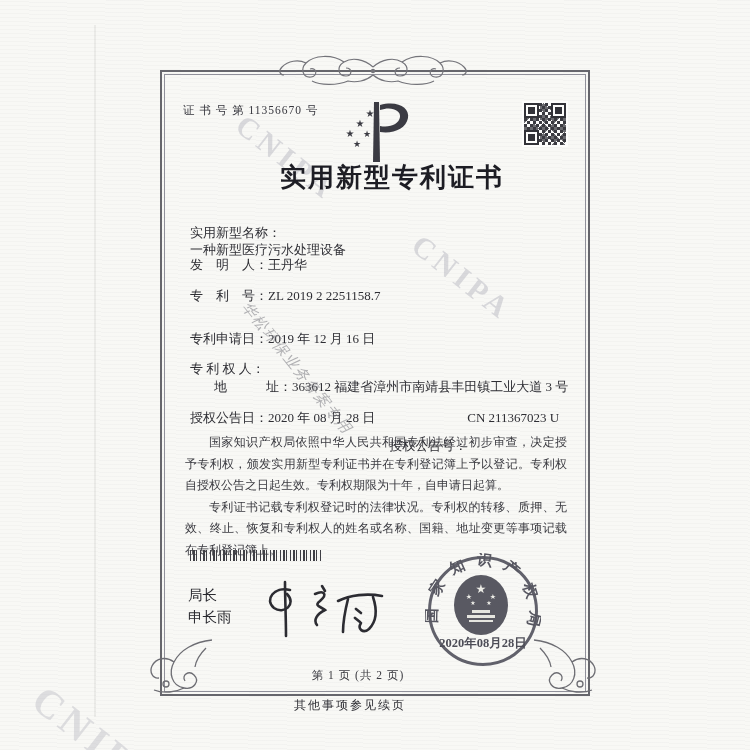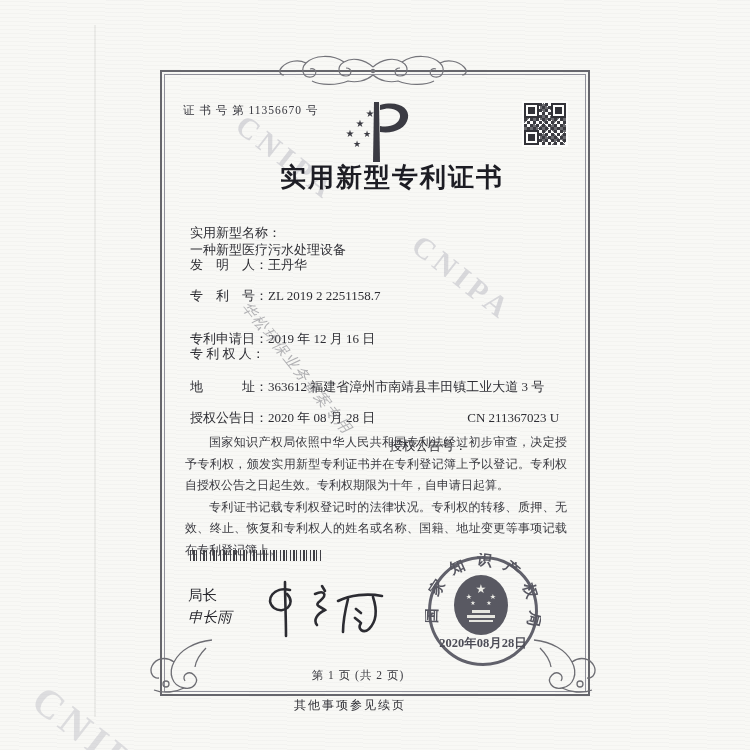--- a/index.html
+++ b/index.html
@@ -38,34 +38,34 @@
   .qf{position:absolute;width:11px;height:11px;border:2px solid #323238;background:#fdfdfc;}
   .qf::after{content:"";position:absolute;inset:2px;background:#323238;}
   .qf.tl{left:2px;top:2px;} .qf.tr{right:2px;top:2px;} .qf.bl{left:2px;bottom:2px;}
   .title{position:absolute;left:160px;top:160px;width:464px;text-align:center;font-size:26px;
          font-weight:bold;letter-spacing:2px;color:#1d1d24;z-index:3;}
 
   
   .row{position:absolute;left:190px;font-size:13px;line-height:17px;color:#2e2e34;display:flex;z-index:3;}
   .row span{white-space:pre;}
   .r1{top:224px;flex-direction:column;} .r2{top:256px;} .r3{top:287px;} .r4{top:318px;margin-top:12px;}
-  .r5{top:345px;} .r6{top:378px;} .r7{top:409px;}
+  .r5{top:360px;} .r6{top:378px;margin-left:24px;} .r7{top:409px;}
   .pair2{margin-left:14px;margin-top:28px;}
 
   
   .paras{position:absolute;left:185px;top:432px;width:382px;font-size:12px;line-height:21.5px;
          color:#3a3a40;z-index:3;text-align:justify;}
   .paras p{margin:0;text-indent:2em;}
 
   
   .barcode{position:absolute;left:190px;top:550px;width:133px;height:11px;z-index:3;
     background:repeating-linear-gradient(90deg,#3f3f45 0 1px,transparent 1px 3px,#3f3f45 3px 5px,
                transparent 5px 6px,#3f3f45 6px 7px,transparent 7px 10px);}
   .signer-title{position:absolute;left:188px;top:586px;font-size:14.5px;color:#2a2a30;z-index:3;}
-  .signer-name{position:absolute;left:188px;top:608px;font-size:14.5px;color:#2a2a30;z-index:3;font-style:italic;}
+  .signer-name{position:absolute;left:188px;top:608px;font-size:14.5px;color:#2a2a30;z-index:3;}
   .signature{position:absolute;left:252px;top:574px;z-index:4;}
   .seal{position:absolute;left:425px;top:553px;z-index:4;opacity:0.92;}
 
   
   .page-no{position:absolute;left:158px;top:668px;width:400px;text-align:center;font-size:11.5px;
            color:#3a3a40;z-index:3;letter-spacing:1px;}
   .note{position:absolute;left:150px;top:697px;width:400px;text-align:center;font-size:12px;
         color:#2f2f35;z-index:3;letter-spacing:2px;}
 </style>
 </head>

